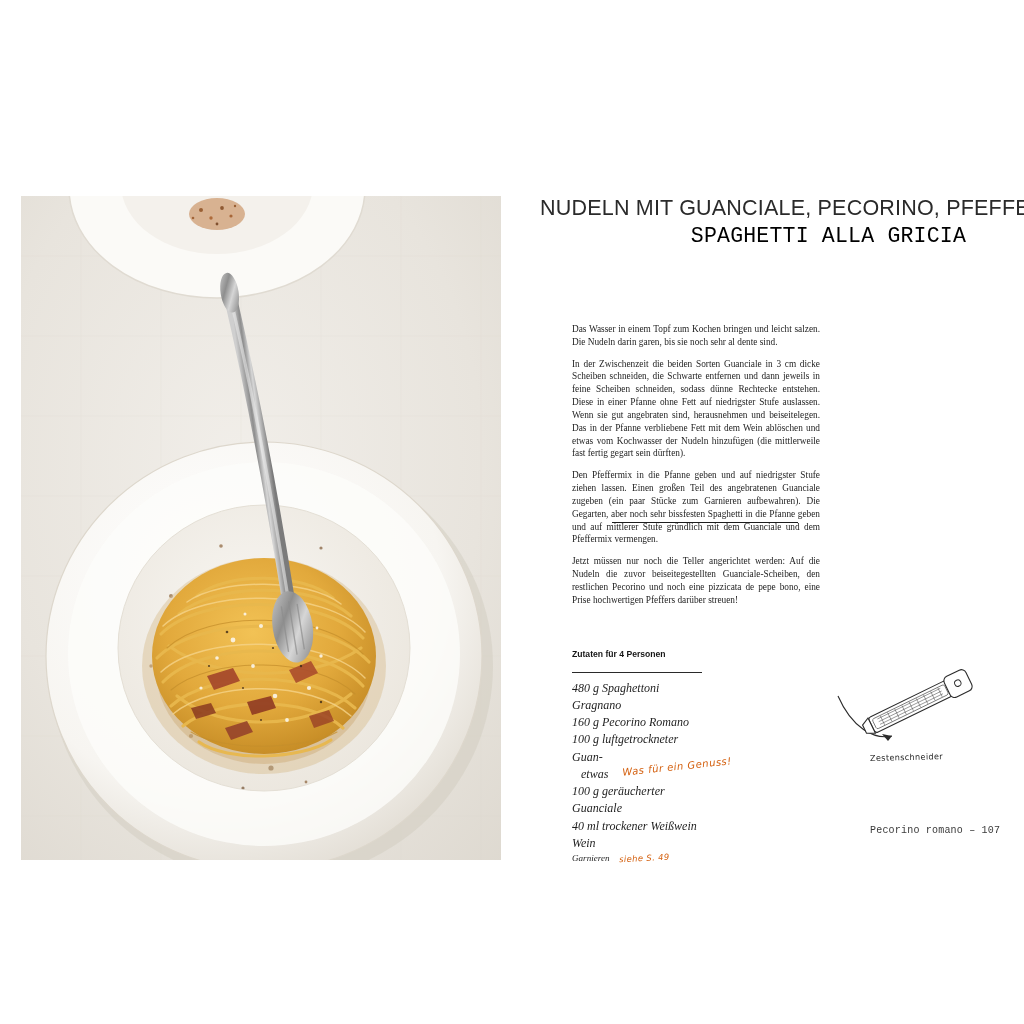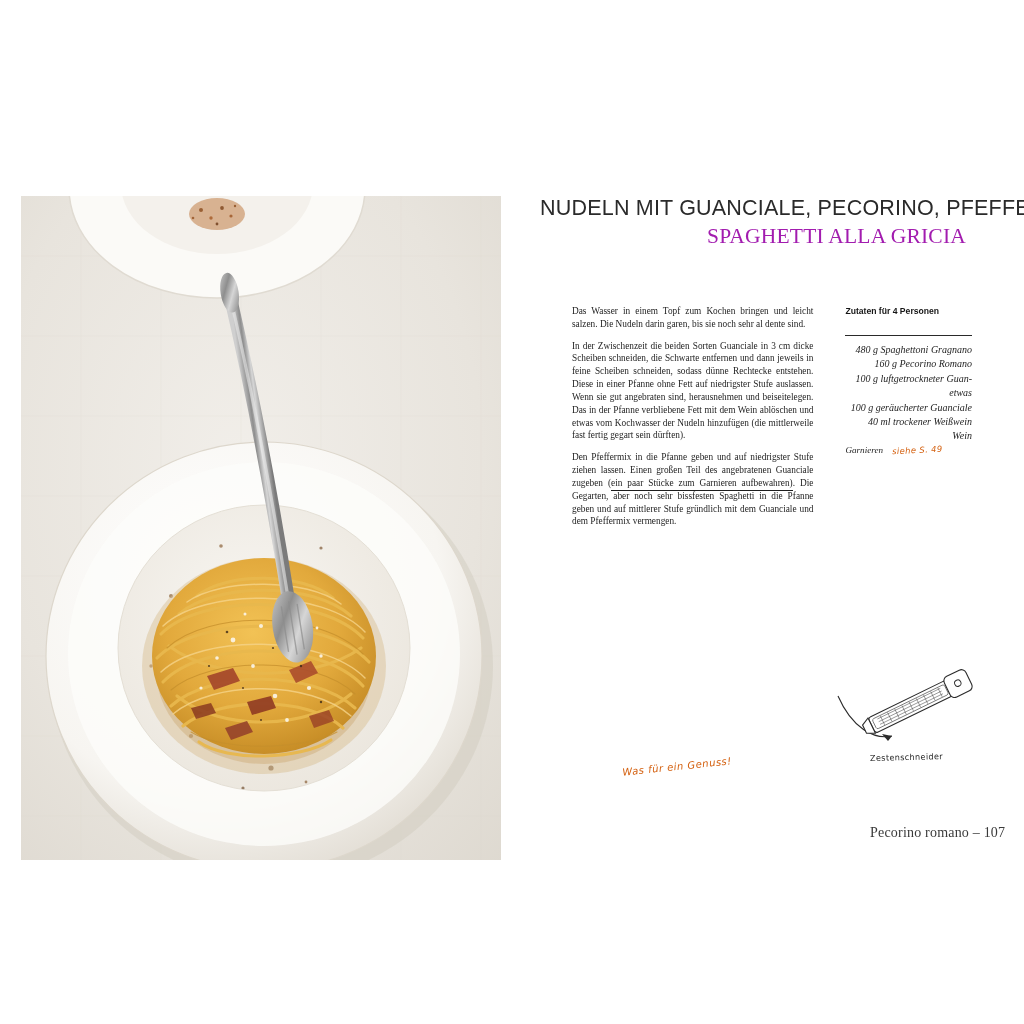--- a/index.html
+++ b/index.html
@@ -51,80 +51,80 @@
     font-family: "Liberation Sans", sans-serif;
     font-weight: 400;
     font-size: 21.5px;
     letter-spacing: 0.2px;
     color: #2a2a2a;
     line-height: 1.15;
     white-space: nowrap;
     margin: 0;
   }
   .recipe-subtitle {
-    font-family: Liberation Serif, serif;
+    font-family: Liberation Mono, monospace;
     font-weight: 400;
     font-size: 21.5px;
     letter-spacing: 0.2px;
-    color: #a21caf;
+    color: #000000;
     line-height: 1.2;
     margin: 3px 0 0 0;
   }
 
   .columns {
     position: absolute;
-    top: 109px;
+    top: 127px;
     left: 32px;
     width: 400px;
     display: flex;
     gap: 32px;
+    flex-direction: column;
   }
 
   .col-text {
     width: 248px;
   }
   .col-text p {
     margin: 0 0 9px 0;
     font-family: "Liberation Serif", serif;
     font-size: 9.3px;
     line-height: 1.38;
     text-align: justify;
     color: #1d1d1d;
     hyphens: auto;
   }
   .u-underline {
     border-bottom: 0.8px solid #1d1d1d;
-    padding-bottom: 2px;
+    padding-bottom: 16px;
   }
 
   .col-ing {
     width: 130px;
     padding-top: 1px;
   }
   .ing-head {
     font-family: "Liberation Sans", sans-serif;
     font-weight: bold;
     font-size: 8.6px;
     color: #151515;
-    padding-bottom: 19px;
+    padding-bottom: 13px;
     border-bottom: 1px solid #2a2a2a;
     margin-bottom: 7px;
   }
   .ing-list {
     list-style: none;
     margin: 0;
     padding: 0;
   }
   .ing-list li {
     font-family: "Liberation Serif", serif;
     font-style: italic;
-    font-size: 10px;
+    font-size: 12px;
     line-height: 1.44;
     color: #1d1d1d;
-    text-align: right;
   }
   .ing-list li.cont {
     padding-left: 9px;
   }
   .ing-note {
     font-family: "Liberation Serif", serif;
     font-style: italic;
     font-size: 9.1px;
     line-height: 1.44;
     color: #1d1d1d;
@@ -170,22 +170,22 @@
     font-size: 8.2px;
     color: #2a2a2a;
     letter-spacing: 0.3px;
     transform: rotate(-1.5deg);
   }
 
   .folio {
     position: absolute;
     left: 330px;
     top: 629px;
-    font-family: Liberation Serif, serif;
-    font-size: 14px;
+    font-family: Liberation Mono, monospace;
+    font-size: 10px;
     color: #3a3a3a;
     letter-spacing: 0.2px;
     white-space: nowrap;
     text-align: center;
   }
 </style>
 </head>
 <body>
 
 <div class="page">
@@ -356,20 +356,21 @@
     </div>
 
     <div class="columns">
 
       <div class="col-text">
         <p>Das Wasser in einem Topf zum Kochen bringen und leicht salzen. Die Nudeln darin garen, bis sie noch sehr al dente sind.</p>
         <p>In der Zwischenzeit die beiden Sorten Guanciale in 3 cm dicke Scheiben schneiden, die Schwarte entfernen und dann jeweils in feine Scheiben schneiden, sodass dünne Rechtecke entstehen. Diese in einer Pfanne ohne Fett auf niedrigster Stufe auslassen. Wenn sie gut angebraten sind, herausnehmen und beiseitelegen. Das in der Pfanne verbliebene Fett mit dem Wein ablöschen und etwas vom Kochwasser der Nudeln hinzufügen (die mittlerweile fast fertig gegart sein dürften).</p>
         <p>
           <span>Den Pfeffermix in die Pfanne geben und auf niedrigster Stufe ziehen lassen. Einen großen Teil des angebratenen Guanciale zugeben (<span class="u-underline">ein paar Stücke zum Garnieren aufbewahren)</span>. Die Gegarten, aber noch sehr bissfesten Spaghetti in die Pfanne geben und auf mittlerer Stufe gründlich mit dem Guanciale und dem Pfeffermix vermengen.</span>
         </p>
+        <p>Jetzt müssen nur noch die Teller angerichtet werden: Auf die Nudeln die zuvor beiseitegestellten Guanciale-Scheiben, den restlichen Pecorino und noch eine pizzicata de pepe bono, eine Prise hochwertigen Pfeffers darüber streuen!</p>
       </div>
 
       <div class="col-ing">
         <div class="ing-head">Zutaten für 4 Personen</div>
         <ul class="ing-list">
           <li>480 g Spaghettoni Gragnano</li>
           <li>160 g Pecorino Romano</li>
           <li>100 g luftgetrockneter Guan-</li>
           <li class="cont">etwas</li>
           <li>100 g geräucherter Guanciale</li>

